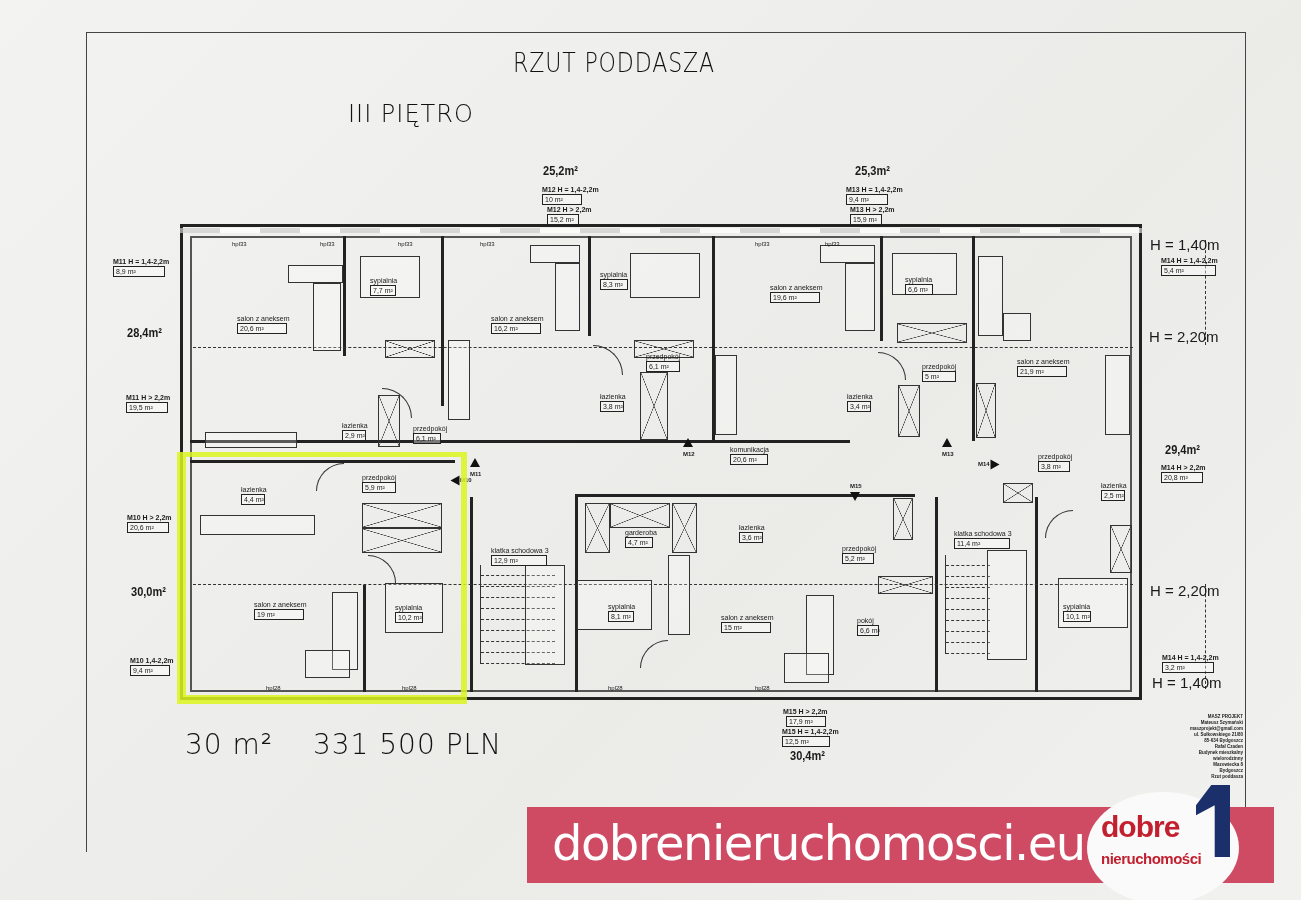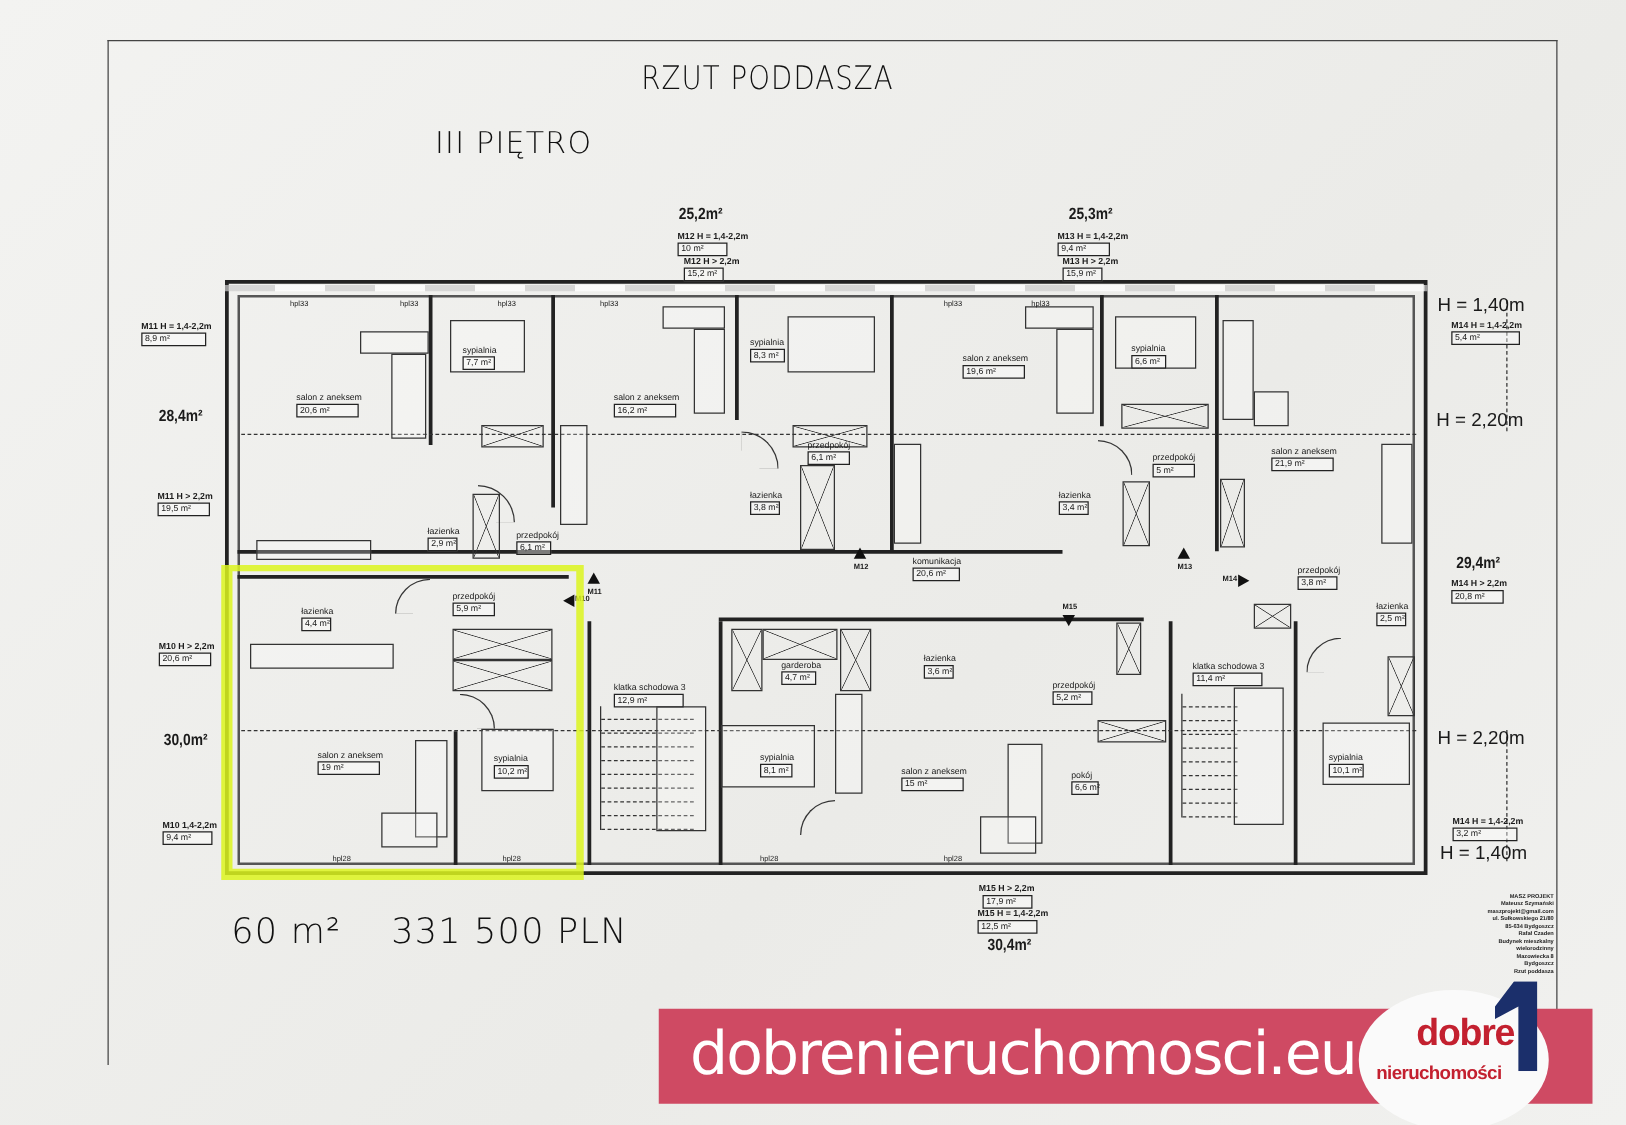--- a/index.html
+++ b/index.html
@@ -23,21 +23,21 @@
   .xbox { position: absolute; border: 1.2px solid #333; background:
       linear-gradient(to top right, transparent calc(50% - .6px), #333 50%, transparent calc(50% + .6px)),
       linear-gradient(to bottom right, transparent calc(50% - .6px), #333 50%, transparent calc(50% + .6px)); }
   .furn { position: absolute; border: 1.2px solid #333; background: rgba(255,255,255,.25); }
   .highlight { position: absolute; border: 9px solid rgba(220,245,30,.85); }
   .stair { position: absolute; border-left: 1.2px solid #333; }
   .stair i { display: block; height: 11px; border-bottom: 1.2px dashed #333; width: 100%; }
   .banner { position: absolute; left: 527px; top: 807px; width: 747px; height: 76px; background: #cf4a63; }
   .banner-text { position: absolute; left: 552px; top: 815px; font-size: 48px; color: #fff; letter-spacing: -1.5px; font-family: "DejaVu Sans", sans-serif; }
   .logo-circle { position: absolute; left: 1087px; top: 792px; width: 152px; height: 112px; border-radius: 50%; background: #fafafa; }
-  .logo-dobre { position: absolute; left: 1101px; top: 810px; font-size: 30px; font-weight: bold; color: #c3202f; letter-spacing: -1px; margin-left: 32px; }
+  .logo-dobre { position: absolute; left: 1101px; top: 810px; font-size: 30px; font-weight: bold; color: #c3202f; letter-spacing: -1px; }
   .logo-nier { position: absolute; left: 1101px; top: 850px; font-size: 15px; font-weight: bold; color: #c3202f; letter-spacing: -0.5px; }
   .logo-one { position: absolute; left: 1196px; top: 785px; width: 34px; height: 72px; background: #1b2f6b; clip-path: polygon(45% 0, 100% 0, 100% 100%, 55% 100%, 55% 28%, 0 42%, 0 28%); }
   .titleblock { position: absolute; left: 1187px; top: 714px; width: 56px; font-size: 4.5px; line-height: 6px; text-align: right; font-weight: bold; color: #222; }
   .door { position: absolute; border: 1px solid #333; border-radius: 0 100% 0 0; border-left: none; border-bottom: none; }
   .arrow { position: absolute; width: 0; height: 0; border-left: 5px solid transparent; border-right: 5px solid transparent; border-bottom: 9px solid #111; }
 </style>
 </head>
 <body>
 
 <div class="paper"></div>
@@ -271,21 +271,21 @@
 <div class="lbl" style="left:402px;top:684px;font-weight:normal;font-size:6px;">hpl28</div>
 <div class="lbl" style="left:608px;top:684px;font-weight:normal;font-size:6px;">hpl28</div>
 <div class="lbl" style="left:755px;top:684px;font-weight:normal;font-size:6px;">hpl28</div>
 
 <div class="hlbl" style="left:1150px;top:236px;">H = 1,40m</div>
 <div class="hlbl" style="left:1149px;top:328px;">H = 2,20m</div>
 <div class="hlbl" style="left:1150px;top:582px;">H = 2,20m</div>
 <div class="hlbl" style="left:1152px;top:674px;">H = 1,40m</div>
 
 <div class="hand price-note">
-  <span>60 m²</span>
+  <span>30 m²</span>
   <span>331 500 PLN</span>
 </div>
 
 <div class="titleblock">
   <div>MASZ PROJEKT</div>
   <div>Mateusz Szymański</div>
   <div>maszprojekt@gmail.com</div>
   <div>ul. Sułkowskiego 21/80</div>
   <div>85-634 Bydgoszcz</div>
   <div>Rafał Czaden</div>

